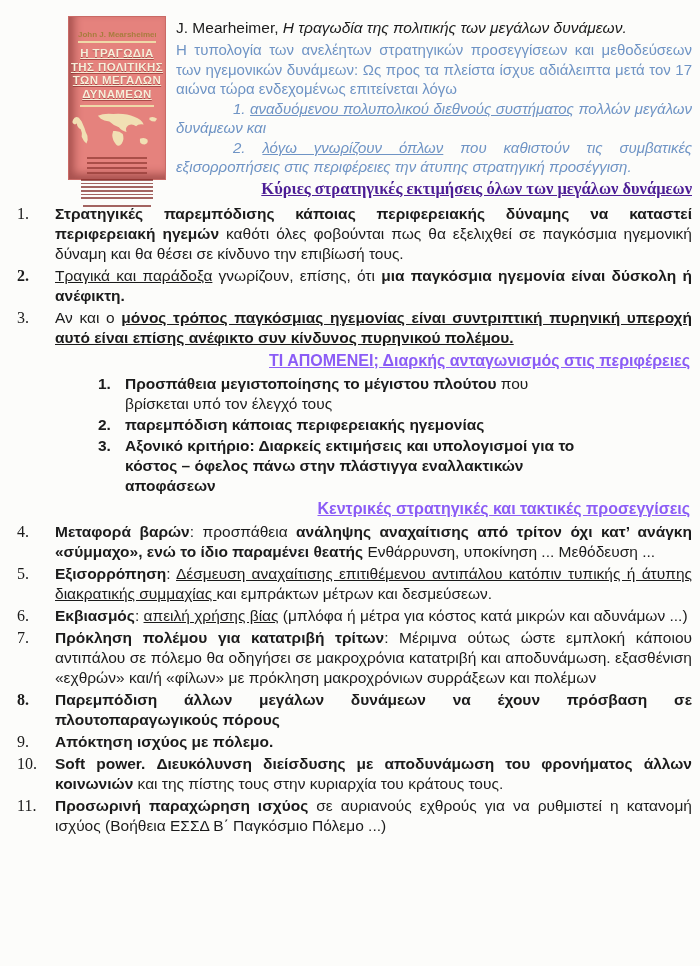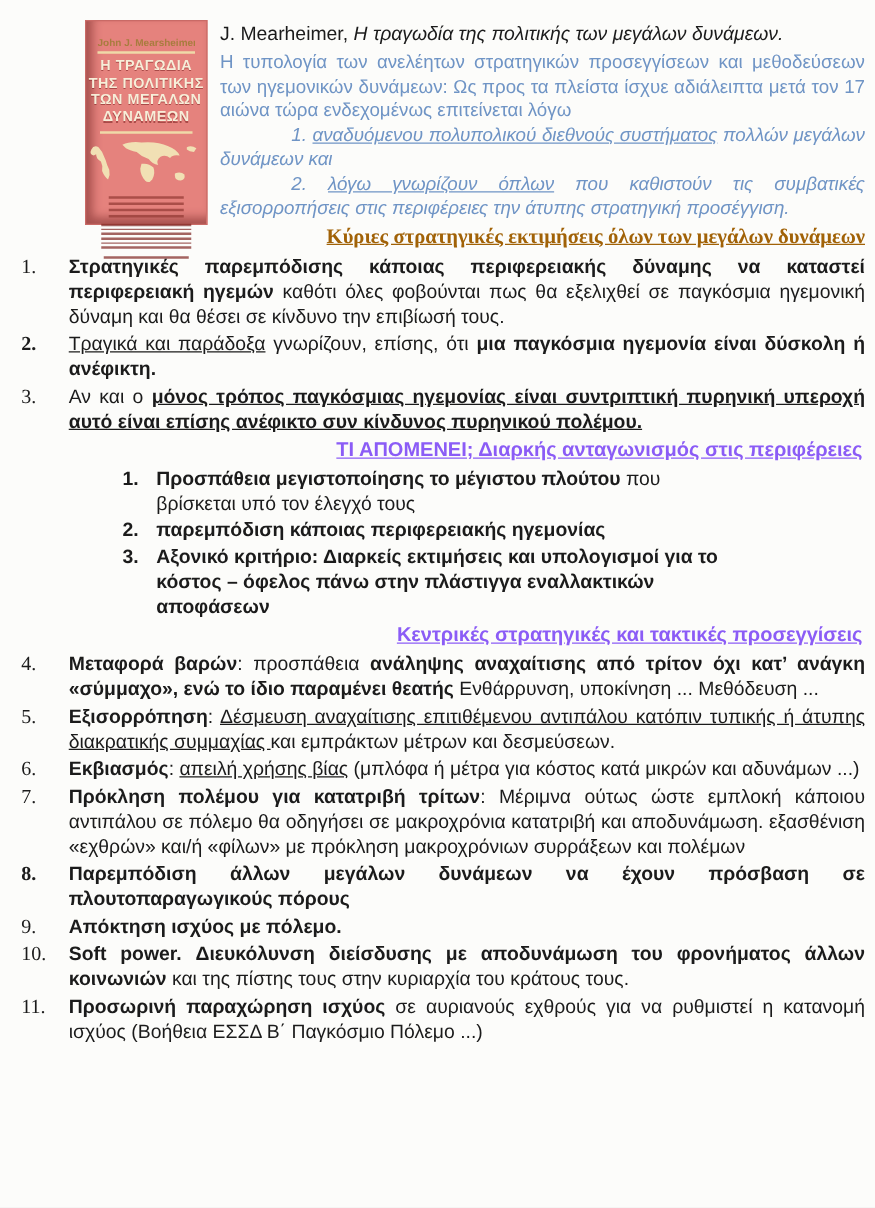--- a/index.html
+++ b/index.html
@@ -22,37 +22,38 @@
   }
   .cover-author{
     margin:13px 9px 0;text-align:center;font-size:8px;font-weight:bold;
     color:#a87c3e;border-bottom:2px solid #efd9a8;padding-bottom:2px;
     white-space:nowrap;overflow:hidden;
   }
   .cover-title{
     margin-top:4px;text-align:center;color:#f7eed9;font-weight:bold;
     font-size:11.5px;line-height:13.5px;letter-spacing:.4px;
     text-shadow:0 1px 0 rgba(120,30,30,.55);
+    text-decoration:underline;
   }
   .cover-rule{height:2px;background:#efd9a8;margin:4px 11px 0;}
   .cover-map{display:block;margin:5px auto 0;}
   .fineline{height:2px;margin:3px 18px 0;background:rgba(150,60,55,.75);}
   .fineblock{margin:5px 12px 0;}
   .fineblock div{height:1.5px;margin-top:2.2px;background:rgba(125,35,32,.7);}
   .finefoot{height:2px;margin:6px 14px 0;background:rgba(125,35,32,.7);}
   .intro{flex:1;min-width:0;}
   .citation{margin:2px 0 3px;font-size:15.5px;line-height:19px;}
   .cit-italic{font-style:italic;}
   .blue{color:#6f94c5;}
   .intro-par{margin:0;font-size:15px;line-height:19.5px;text-align:justify;}
   .intro-item{margin:0;font-size:15px;line-height:19.5px;text-align:justify;text-indent:57px;font-style:italic;}
   .u{text-decoration:underline;}
   .red-serif{
     margin-top:2px;text-align:right;font-family:"Liberation Serif","DejaVu Serif",serif;
-    font-weight:bold;font-size:16.5px;line-height:20px;color:#a16207;text-decoration:underline;
+    font-weight:bold;font-size:16.5px;line-height:20px;color:#4c1d95;text-decoration:underline;
   }
   
   .flow{margin-top:5px;}
   .mi{
     position:relative;padding-left:41px;margin-bottom:2px;
     font-size:15.5px;line-height:20px;text-align:justify;
   }
   .mi .num{
     position:absolute;left:3px;top:0;width:36px;
     font-family:"Liberation Serif","DejaVu Serif",serif;font-size:16px;font-weight:normal;

